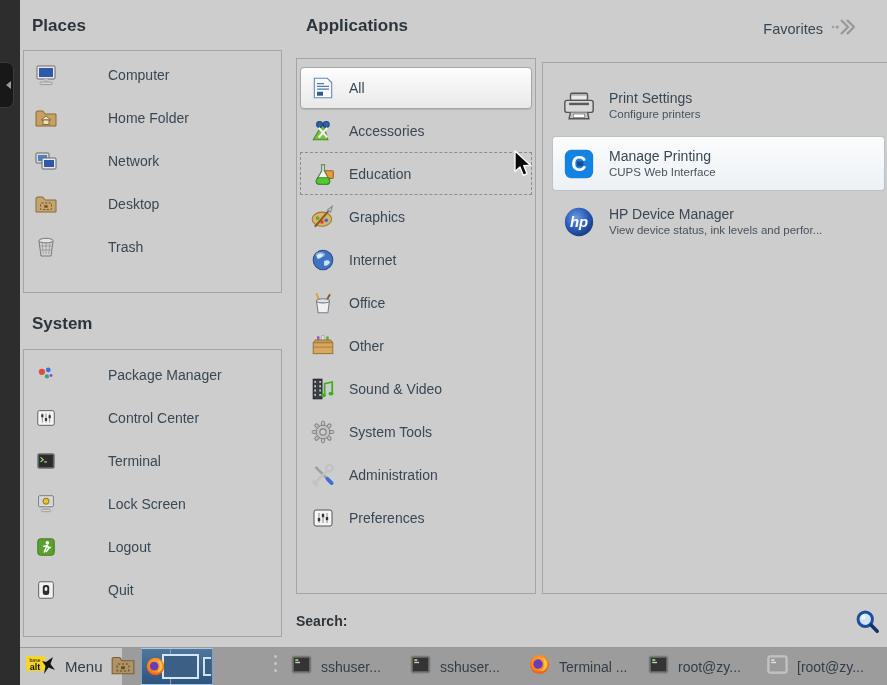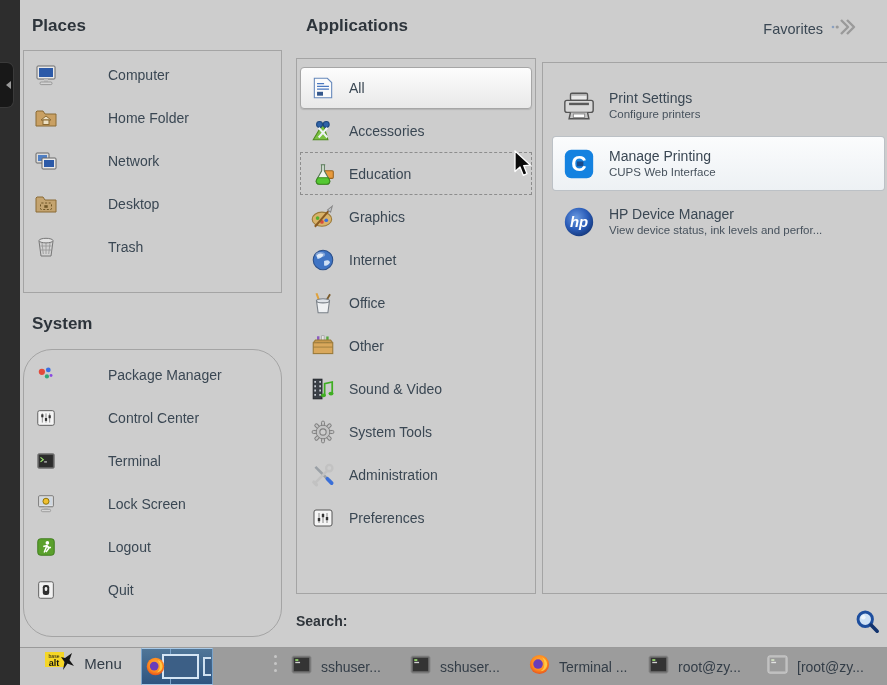--- a/index.html
+++ b/index.html
@@ -17,21 +17,21 @@
   .section-header { position:absolute; font-size:17px; font-weight:bold; color:#2d343b; }
   .panel-box { position:absolute; border:1px solid #a4a4a4; background:#cdcdcd; }
 
   .item-row { display:flex; align-items:center; height:43px; padding-left:10px; gap:12px; cursor:default; }
   .item-row .label { font-size:14px; color:#3a4753; white-space:nowrap;margin-left:38px; }
   .icon-wrap { width:28px; height:28px; display:flex; align-items:center; justify-content:center; flex:0 0 auto; }
   .icon-wrap.small { width:24px; height:24px; }
 
   
   .places-box { left:3px; top:50px; width:259px; height:243px; padding-top:2px; }
-  .system-box { left:3px; top:349px; width:259px; height:288px; padding-top:3px;border-radius:29px; }
+  .system-box { left:3px; top:349px; width:259px; height:288px; padding-top:3px; }
 
   
   .cat-box { left:276px; top:58px; width:240px; height:536px; padding:8px 3px 0 3px; }
   .cat-row { display:flex; align-items:center; height:43px; padding-left:8px; gap:12px; border:1px solid transparent; }
   .cat-row .label { font-size:14px; color:#3a4753; white-space:nowrap; }
   .cat-row.selected { height:42px; background:linear-gradient(#fdfdfd,#e9e9e9); border:1px solid #a6a6a6; border-radius:4px; box-shadow:0 1px 1px rgba(0,0,0,0.12); }
   .cat-row.focused { border:1px dashed #8d8d8d; }
 
   
   .results-box { left:522px; top:62px; width:350px; height:532px; border-right:none; padding:16px 8px 0 10px; }
@@ -44,21 +44,21 @@
   .favorites-row { position:absolute; top:15px; right:29px; display:flex; align-items:center; gap:7px; cursor:default; }
   .favorites-row .label { font-size:14.5px; color:#3a4753; }
 
   
   .search-label { position:absolute; left:276px; top:613px; font-size:14px; font-weight:bold; color:#2f353b; }
   .search-input { position:absolute; left:332px; top:605px; width:492px; height:33px; border:1px solid #a8a8a8; border-radius:6px; background:#fbfbfb; font-family:"Liberation Sans","DejaVu Sans",sans-serif; font-size:14px; color:#3a4753; padding:0 10px; outline:none; box-shadow:inset 0 1px 2px rgba(0,0,0,0.08); }
   .search-btn { position:absolute; left:833px; top:607px; width:28px; height:28px; display:flex; align-items:center; justify-content:center; }
 
   
   .taskbar { position:absolute; left:0; top:648px; width:887px; height:37px; background:#9c9c9c; }
-  .tb-light { position:absolute; left:20px; top:0; width:121px; height:37px; background:#c8c8c8; display:flex; align-items:center; gap:6px; padding-left:5px;flex-direction:column; }
+  .tb-light { position:absolute; left:20px; top:0; width:102px; height:37px; background:#c8c8c8; display:flex; align-items:center; gap:6px; padding-left:5px; }
   .tb-menu { display:flex; align-items:center; gap:6px; cursor:default; }
   .tb-menu .label { font-size:15px; color:#333d47; }
   .workspace-switcher { position:absolute; left:141px; top:0; width:72px; height:37px; background:linear-gradient(#507698,#2e5480); border-top:1px solid #a9c9e6; border-bottom:1px solid #a9c9e6; border-left:1px solid #7ba3c9; border-right:1px solid #7ba3c9; }
   .ws-divider { position:absolute; left:28px; top:0; width:1px; height:35px; background:#7ba3c9; }
   .ws-window { position:absolute; left:20px; top:5px; width:37px; height:25px; background:#3c5f86; border:2px solid #d5e5f4; }
   .ws-window2 { position:absolute; left:61px; top:8px; width:8px; height:19px; background:#3c5f86; border:2px solid #cfe0ef; border-right:none; }
   .ws-ff { position:absolute; left:3px; top:7px; }
   .tb-handle { position:absolute; left:274px; top:7px; display:flex; flex-direction:column; gap:4px; }
   .tb-handle i { width:3px; height:3px; background:#c6c6c6; border-radius:50%; }
   .tb-windows { position:absolute; left:288px; top:0; right:0; height:37px; display:flex; gap:1px; overflow:hidden; }

